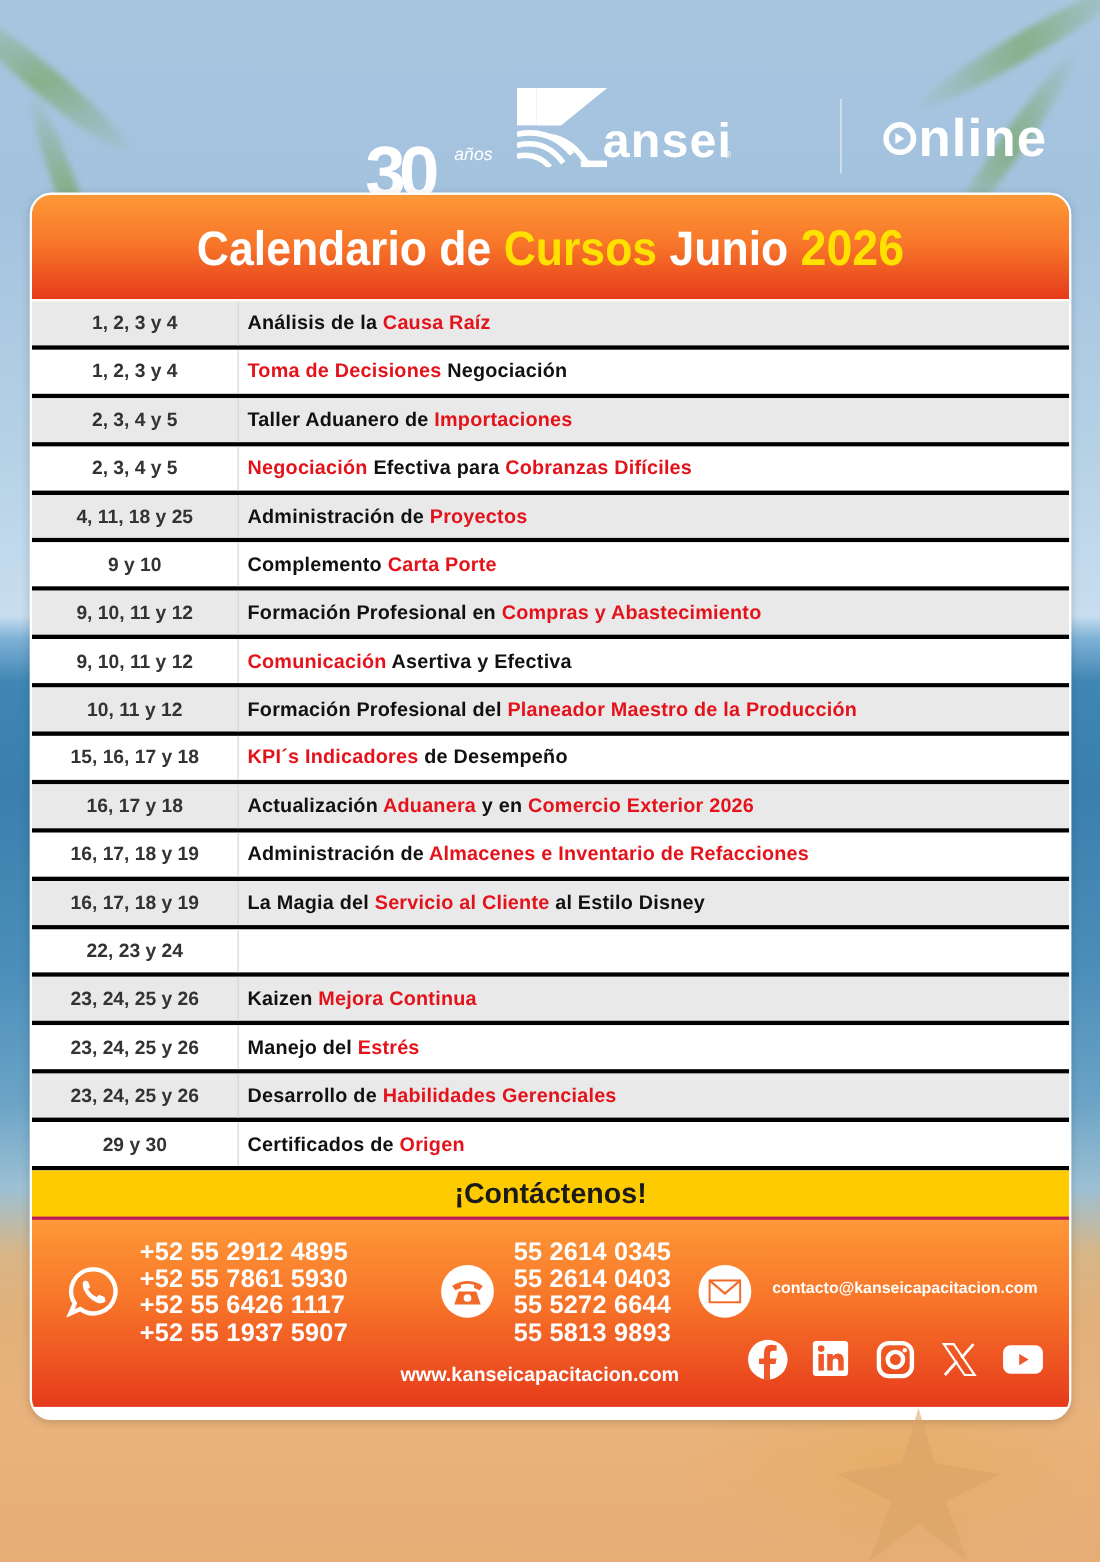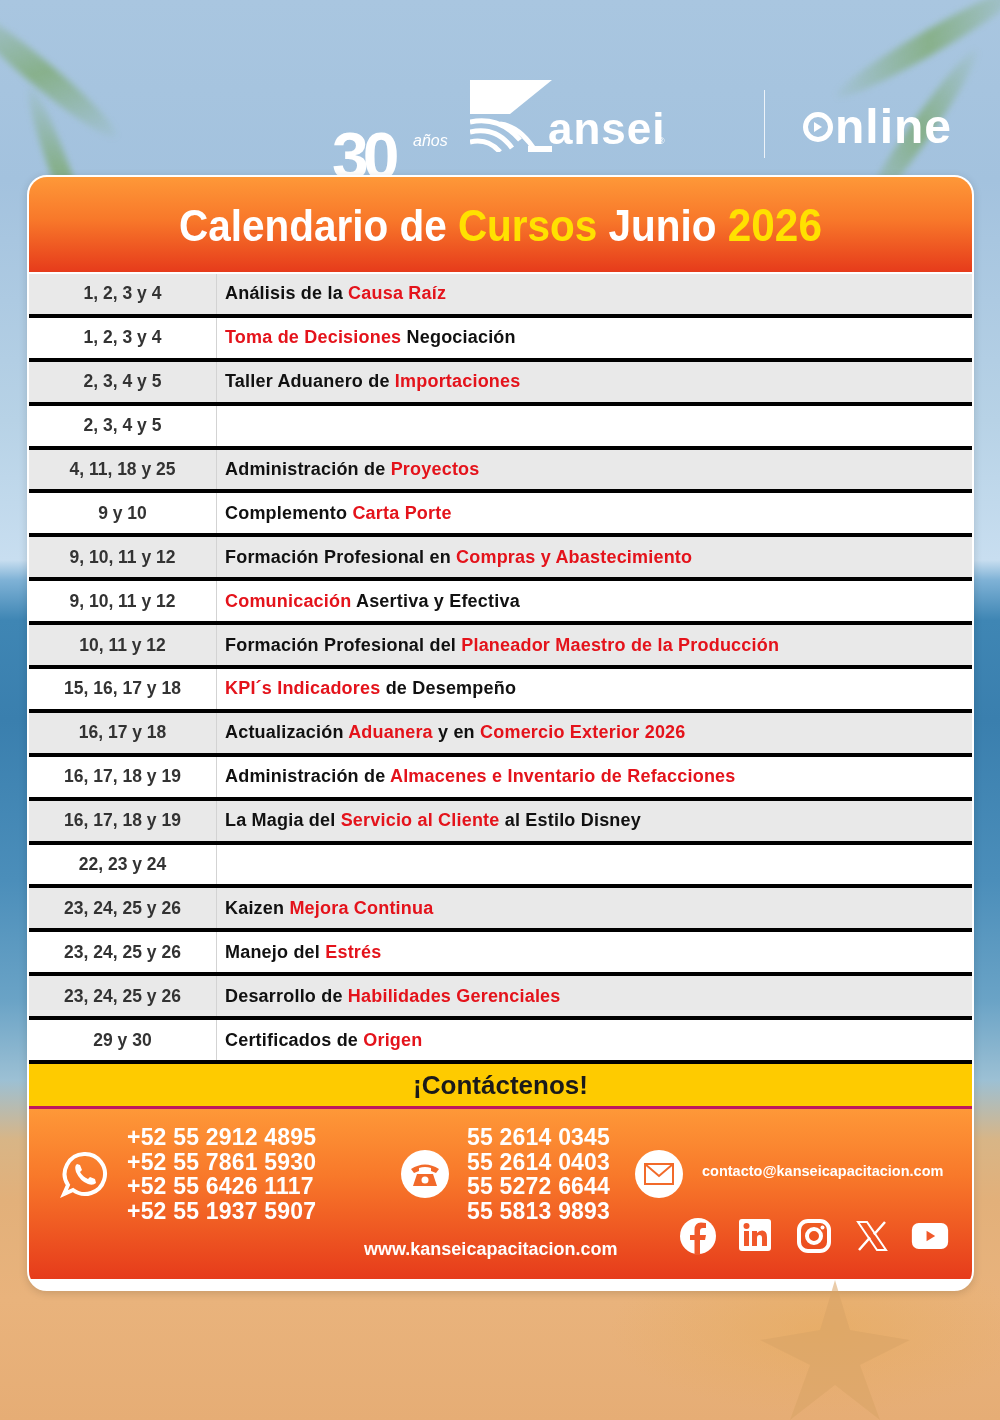--- a/index.html
+++ b/index.html
@@ -128,20 +128,21 @@
       <div class="row">
         <div class="cell-dates">1, 2, 3 y 4</div>
         <div class="cell-course"><span class="red">Toma de Decisiones</span><span> Negociación</span></div>
       </div>
       <div class="row">
         <div class="cell-dates">2, 3, 4 y 5</div>
         <div class="cell-course"><span>Taller Aduanero de </span><span class="red">Importaciones</span></div>
       </div>
       <div class="row">
         <div class="cell-dates">2, 3, 4 y 5</div>
+        <div class="cell-course"><span class="red">Negociación</span><span> Efectiva para </span><span class="red">Cobranzas Difíciles</span></div>
       </div>
       <div class="row">
         <div class="cell-dates">4, 11, 18 y 25</div>
         <div class="cell-course"><span>Administración de </span><span class="red">Proyectos</span></div>
       </div>
       <div class="row">
         <div class="cell-dates">9 y 10</div>
         <div class="cell-course"><span>Complemento </span><span class="red">Carta Porte</span></div>
       </div>
       <div class="row">

